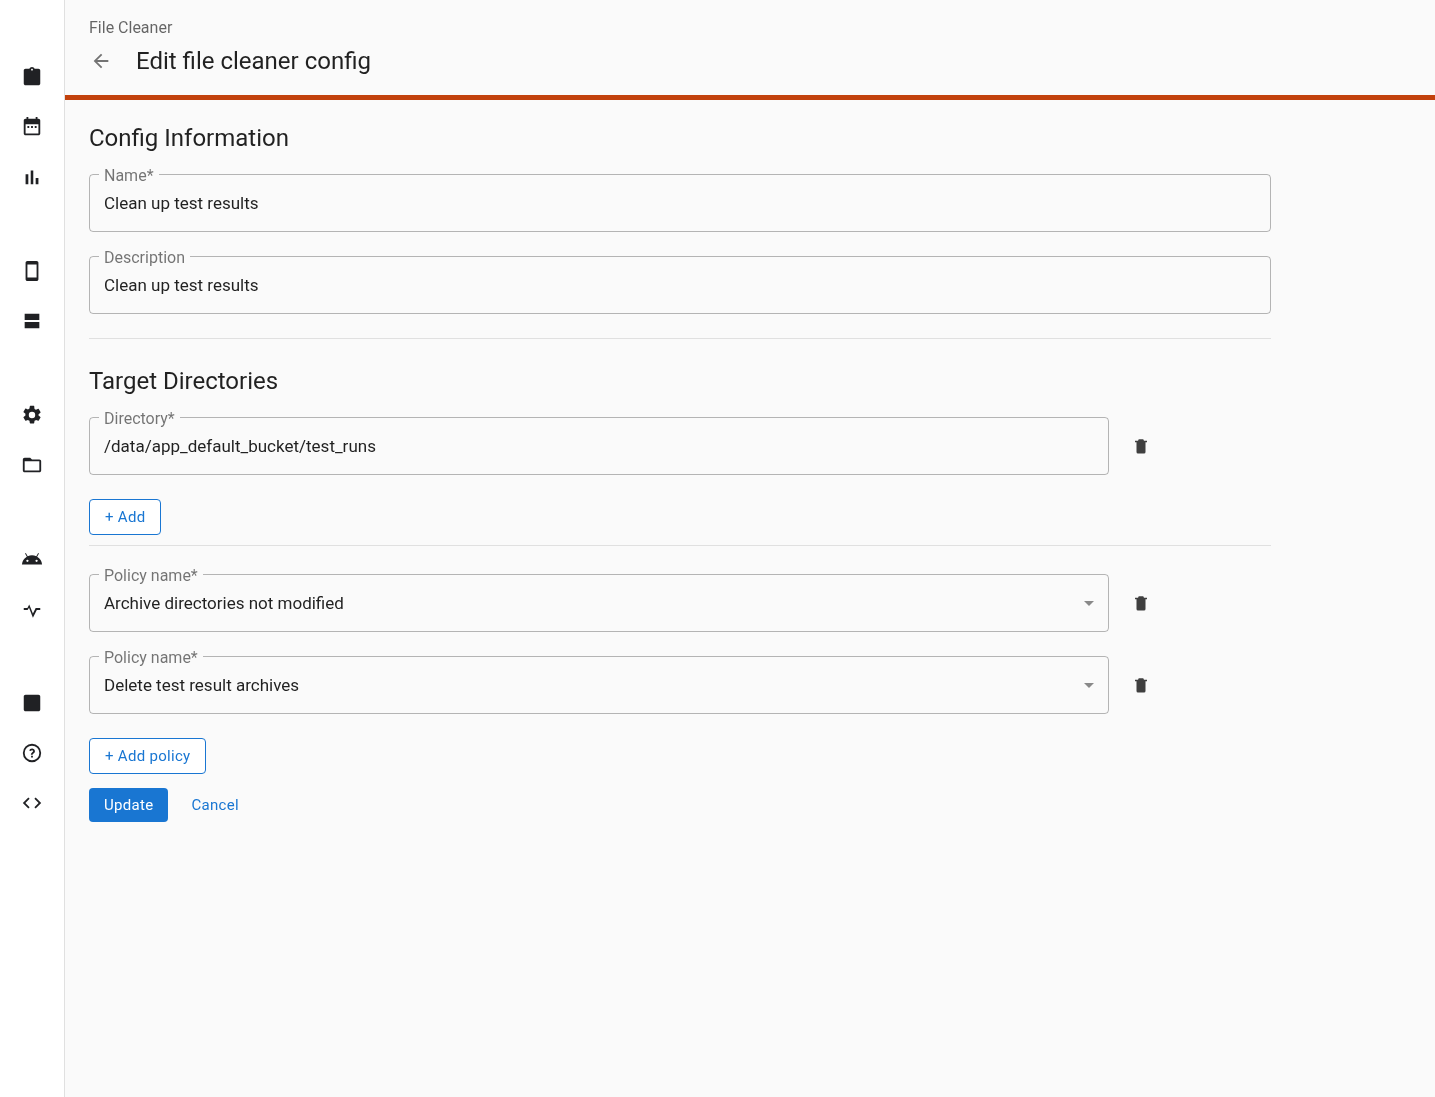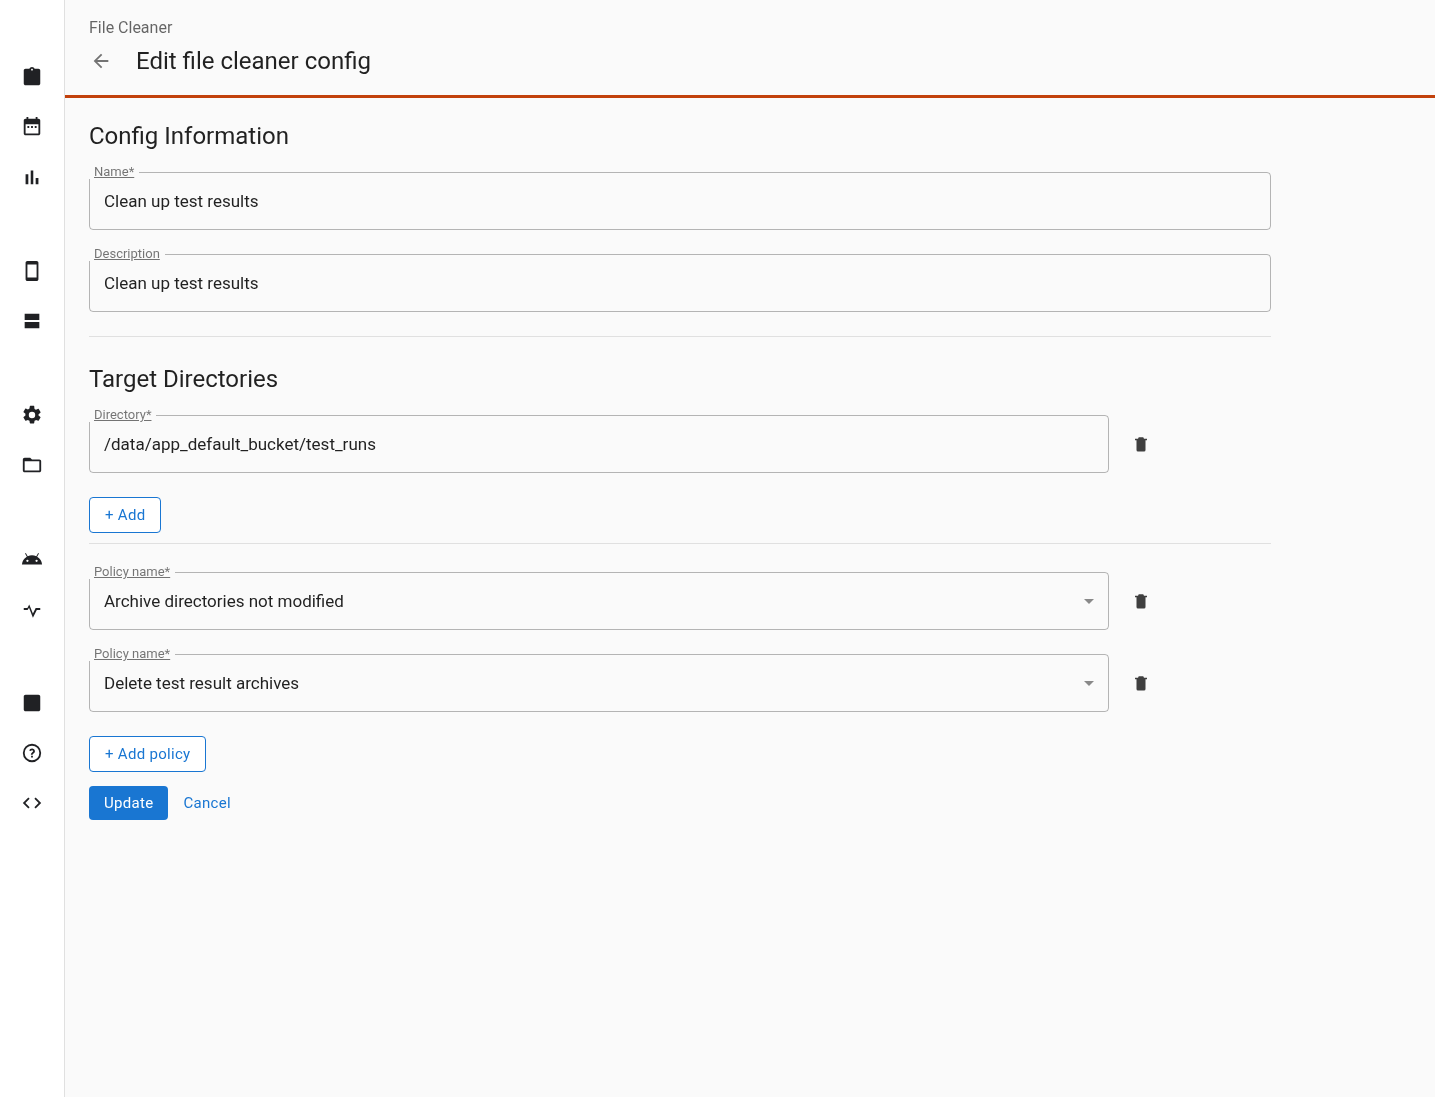--- a/index.html
+++ b/index.html
@@ -38,21 +38,21 @@
     }
     .sidebar-icon svg { width: 22px; height: 22px; fill: currentColor; }
 
     .main {
       flex: 1;
       display: flex;
       flex-direction: column;
     }
     .header {
       padding: 18px 40px 20px 24px;
-      border-bottom: 3px solid #c2410c;
+      border-bottom: 5px solid #c2410c;
     }
     .breadcrumb {
       font-size: 16px;
       color: rgba(0,0,0,0.6);
       margin-bottom: 10px;
     }
     .title-row {
       display: flex;
       align-items: center;
       gap: 23px;
@@ -93,26 +93,25 @@
       font-family: inherit;
       border: 1px solid rgba(0,0,0,0.28);
       border-radius: 4px;
       background: transparent;
       outline: none;
       color: rgba(0,0,0,0.87);
     }
     .form-field .float-label {
       position: absolute;
       top: -8px;
-      left: 0;
+      left: 10px;
       background: #fafafa;
       padding: 0 5px;
-      font-size: 13px;
+      font-size: 16px;
       color: rgba(0,0,0,0.54);
-      text-decoration: underline;
     }
     .select-box {
       display: flex;
       align-items: center;
       justify-content: space-between;
       cursor: pointer;
     }
     .select-box .arrow {
       width: 0; height: 0;
       border-left: 5px solid transparent;
@@ -169,20 +168,21 @@
       color: #fff;
     }
     .btn-text {
       color: #1976d2;
       background: transparent;
     }
 
     .actions {
       margin-top: 14px;
       display: flex;
+      gap: 8px;
       align-items: center;
     }
     .add-row { margin-bottom: 8px; }
   </style>
 </head>
 <body>
 
 <nav class="sidebar">
   <div class="sidebar-group">
     <div class="sidebar-icon">

